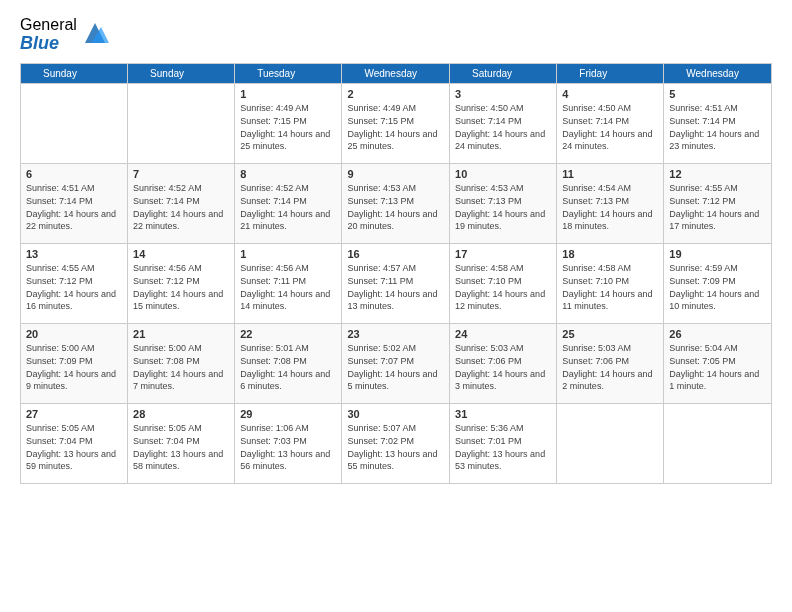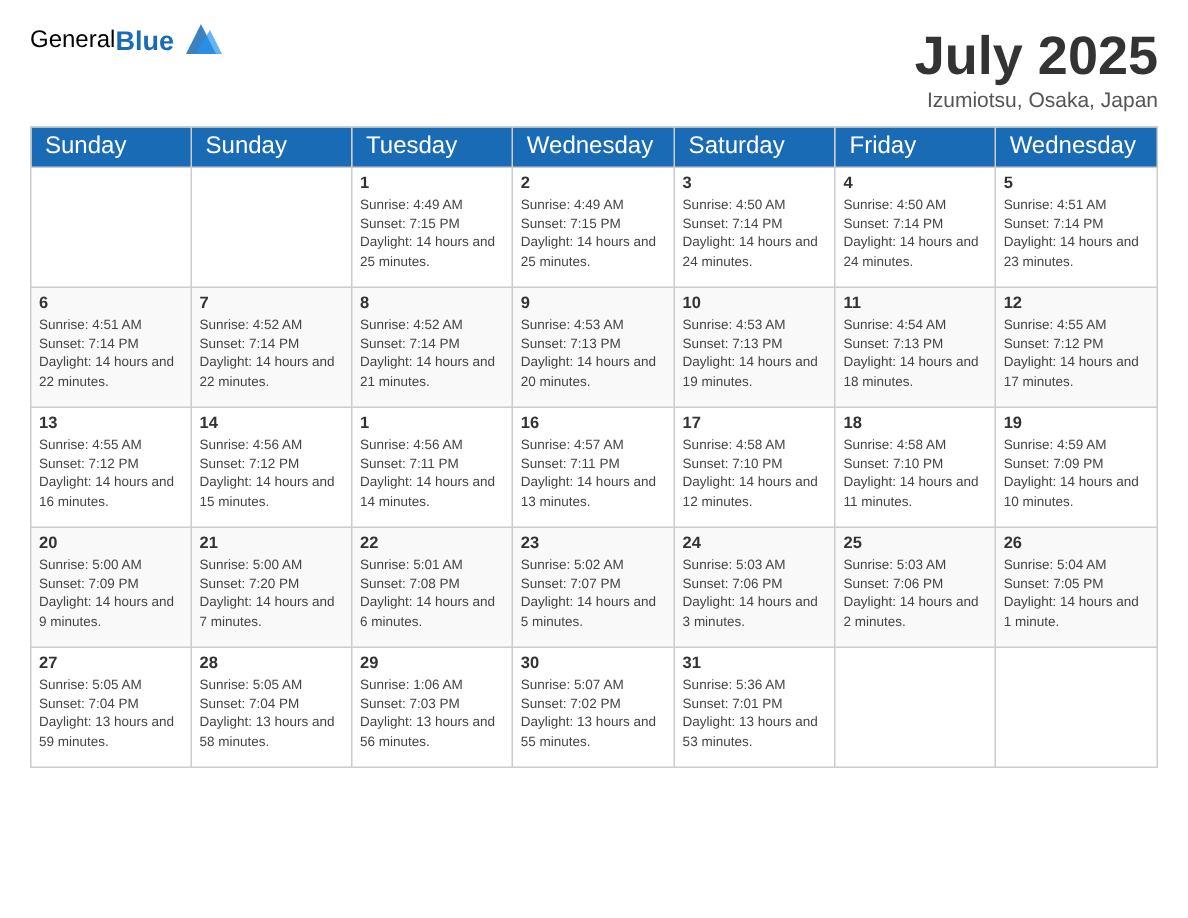--- a/index.html
+++ b/index.html
@@ -21,21 +21,21 @@
       justify-content: space-between;
       align-items: flex-start;
       margin-bottom: 10px;
     }
     .logo {
       display: flex;
       align-items: center;
     }
     .logo-text {
       display: flex;
-      flex-direction: row;
+      flex-direction: column;
       line-height: 1.1;
     }
     .logo-icon {
       width: 28px;
       height: 28px;
       margin-left: 4px;
       margin-top: -4px;
     }
     .title-block {
       text-align: right;
@@ -51,22 +51,22 @@
     }
     .calendar {
       width: 100%;
       border-collapse: collapse;
       font-size: 10px;
     }
     .calendar th {
       background-color: #1a6bb5;
       color: #fff;
       text-align: left;
-      padding: 4px 9px;
-      font-size: 16px;
+      padding: 4px 22px;
+      font-size: 10px;
       font-weight: normal;
       border: 1px solid #ccc;
       margin-left: 48px;
     }
     .calendar td {
       border: 1px solid #ccc;
       vertical-align: top;
       padding: 4px 5px;
       width: 108px;
       min-height: 70px;
@@ -97,30 +97,26 @@
     }
   </style>
 </head>
 <body>
 
 <div class="page">
   <div class="header">
     <div class="logo">
       <div class="logo-text">
         <span>General</span>
-        <span style="color:#1a6bb5; font-weight:bold; font-size:18px;">Blue</span>
+        <span style="color:#1a6bb5; font-weight:bold; font-size:18px;font-style:italic;">Blue</span>
       </div>
       <svg class="logo-icon" viewBox="0 0 28 28" xmlns="http://www.w3.org/2000/svg">
         <polygon points="4,24 14,4 24,24" fill="#1a6bb5" opacity="0.85"></polygon>
         <polygon points="10,24 20,8 28,24" fill="#2196F3" opacity="0.7"></polygon>
       </svg>
-    </div>
-    <div class="title-block">
-      <div class="month-title">July 2025</div>
-      <div class="location">Izumiotsu, Osaka, Japan</div>
     </div>
   </div>
 
   <table class="calendar">
     <thead>
       <tr>
       <th>Sunday</th>
           <th>Sunday</th>
           <th>Tuesday</th>
           <th>Wednesday</th>
@@ -275,21 +271,21 @@
           <td>
             <div class="day-number">20</div>
             <div class="day-detail">Sunrise: 5:00 AM
 Sunset: 7:09 PM
 Daylight: 14 hours
 and 9 minutes.</div>
           </td>
           <td>
             <div class="day-number">21</div>
             <div class="day-detail">Sunrise: 5:00 AM
-Sunset: 7:20 PM
+Sunset: 7:08 PM
 Daylight: 14 hours
 and 7 minutes.</div>
           </td>
           <td>
             <div class="day-number">22</div>
             <div class="day-detail">Sunrise: 5:01 AM
 Sunset: 7:08 PM
 Daylight: 14 hours
 and 6 minutes.</div>
           </td>

